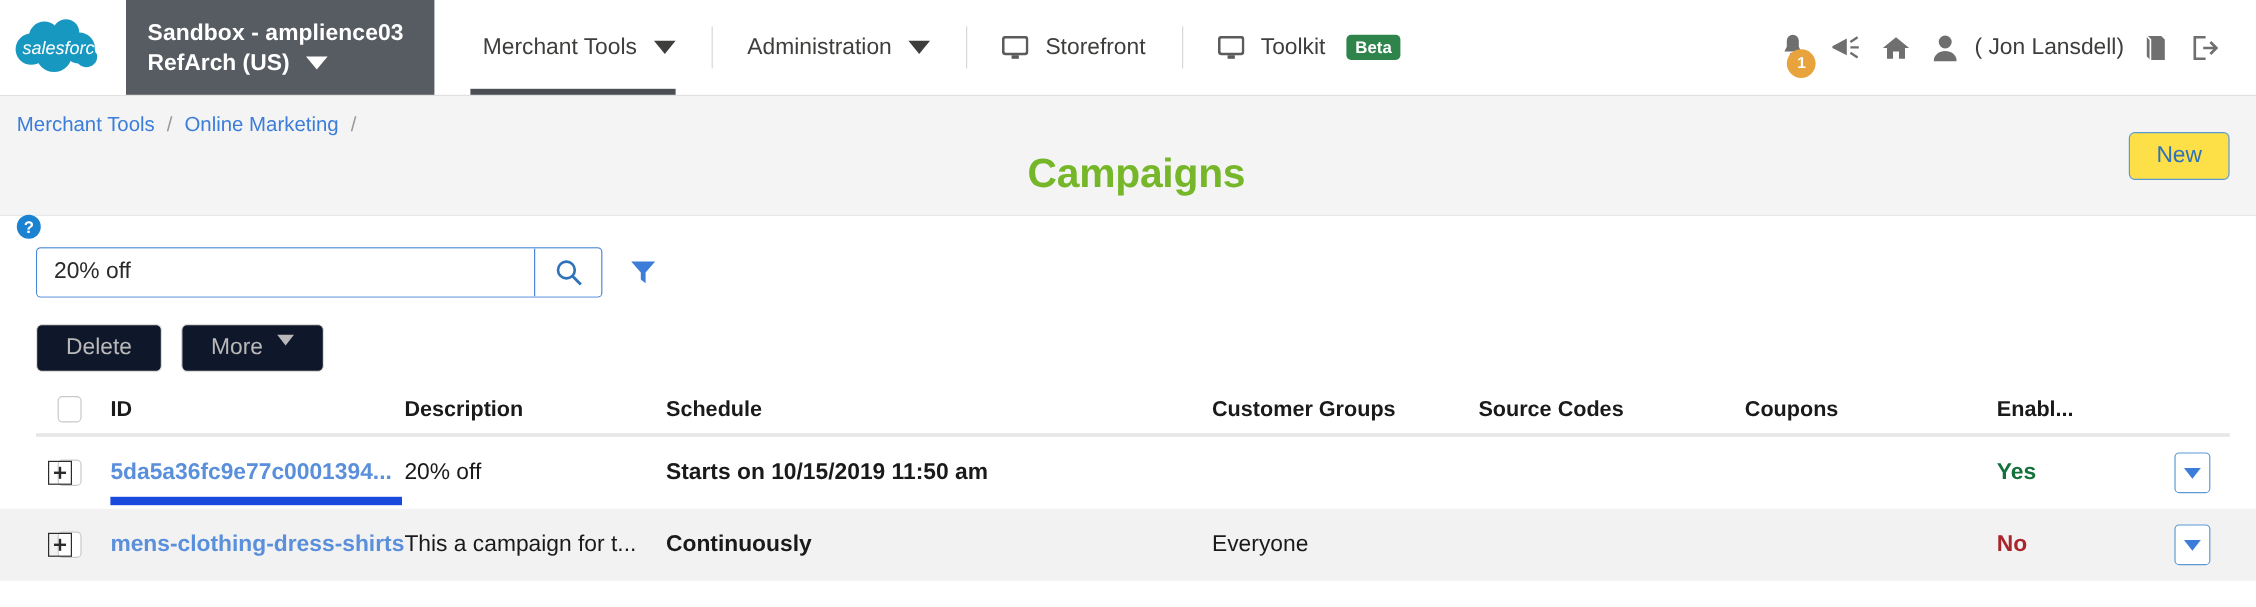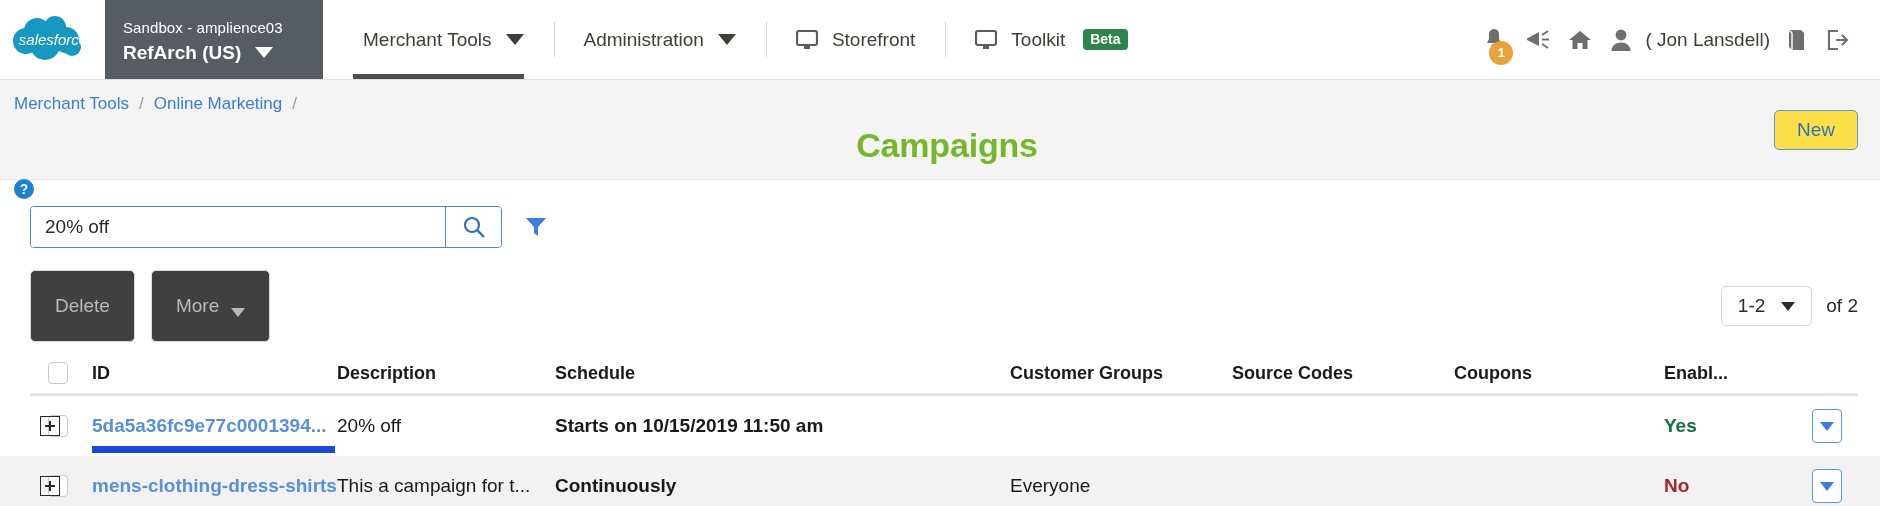--- a/index.html
+++ b/index.html
@@ -35,21 +35,21 @@
     background: #54698d00;
     background-color: #575c62;
     color: #ffffff;
     padding: 0 26px 0 18px;
     display: flex;
     flex-direction: column;
     justify-content: center;
     flex: none;
     min-width: 218px;
   }
-  .org-line1 { font-size: 15px; font-weight: 400; letter-spacing: .1px; line-height: 25px; }
+  .org-line1 { font-size: 19px; font-weight: 700; letter-spacing: .1px; line-height: 25px; }
   .org-line2 { font-size: 19px; font-weight: 700; line-height: 25px; display: flex; align-items: center; gap: 14px;}
   .caret-wh {
     width: 0; height: 0;
     border-left: 9px solid transparent;
     border-right: 9px solid transparent;
     border-top: 11px solid #ffffff;
     display: inline-block;
   }
 
   .nav-items { display: flex; align-items: stretch; flex: 1; }
@@ -170,26 +170,26 @@
     margin-left: 22px; cursor: pointer;
     display: flex; align-items: center;
   }
 
   .actions-row {
     display: flex; align-items: center;
     padding: 22px 22px 0 30px;
     position: relative;
   }
   .btn-ghost {
-    border: 1px solid #dddbda; background: #404040;
+    border: 1px solid #dddbda; background: #0f172a;
     color: #b9b9b9; font-size: 19px;
-    padding: 24px 24px; border-radius: 5px;
+    padding: 8px 24px; border-radius: 5px;
     margin-right: 16px; cursor: not-allowed;
     font-family: "Liberation Sans", sans-serif;
-    display: flex; align-items: flex-end; gap: 12px;
+    display: flex; align-items: flex-start; gap: 12px;
   }
   .caret-gy {
     width: 0; height: 0;
     border-left: 7px solid transparent;
     border-right: 7px solid transparent;
     border-top: 9px solid #b9b9b9;
   }
   .pager { margin-left: auto; display: flex; align-items: center; gap: 14px; }
   .pager-select {
     border: 1px solid #d4d4d4; background: #fff; border-radius: 5px;
@@ -417,27 +417,20 @@
 
   <div class="actions-row">
     <button class="btn-ghost">
       <span>Delete</span>
     </button>
     <button class="btn-ghost">
       <span>More</span>
       <span class="caret-gy"></span>
     </button>
 
-    <div class="pager">
-      <div class="pager-select">
-        <span>1-2</span>
-        <span class="caret-blk"></span>
-      </div>
-      <span class="pager-of">of 2</span>
-    </div>
   </div>
 </div>
 
 <div class="table">
 
   <div class="trow thead">
     <div class="c-exp"></div>
     <div class="c-chk">
       <span class="chk"></span>
     </div>

